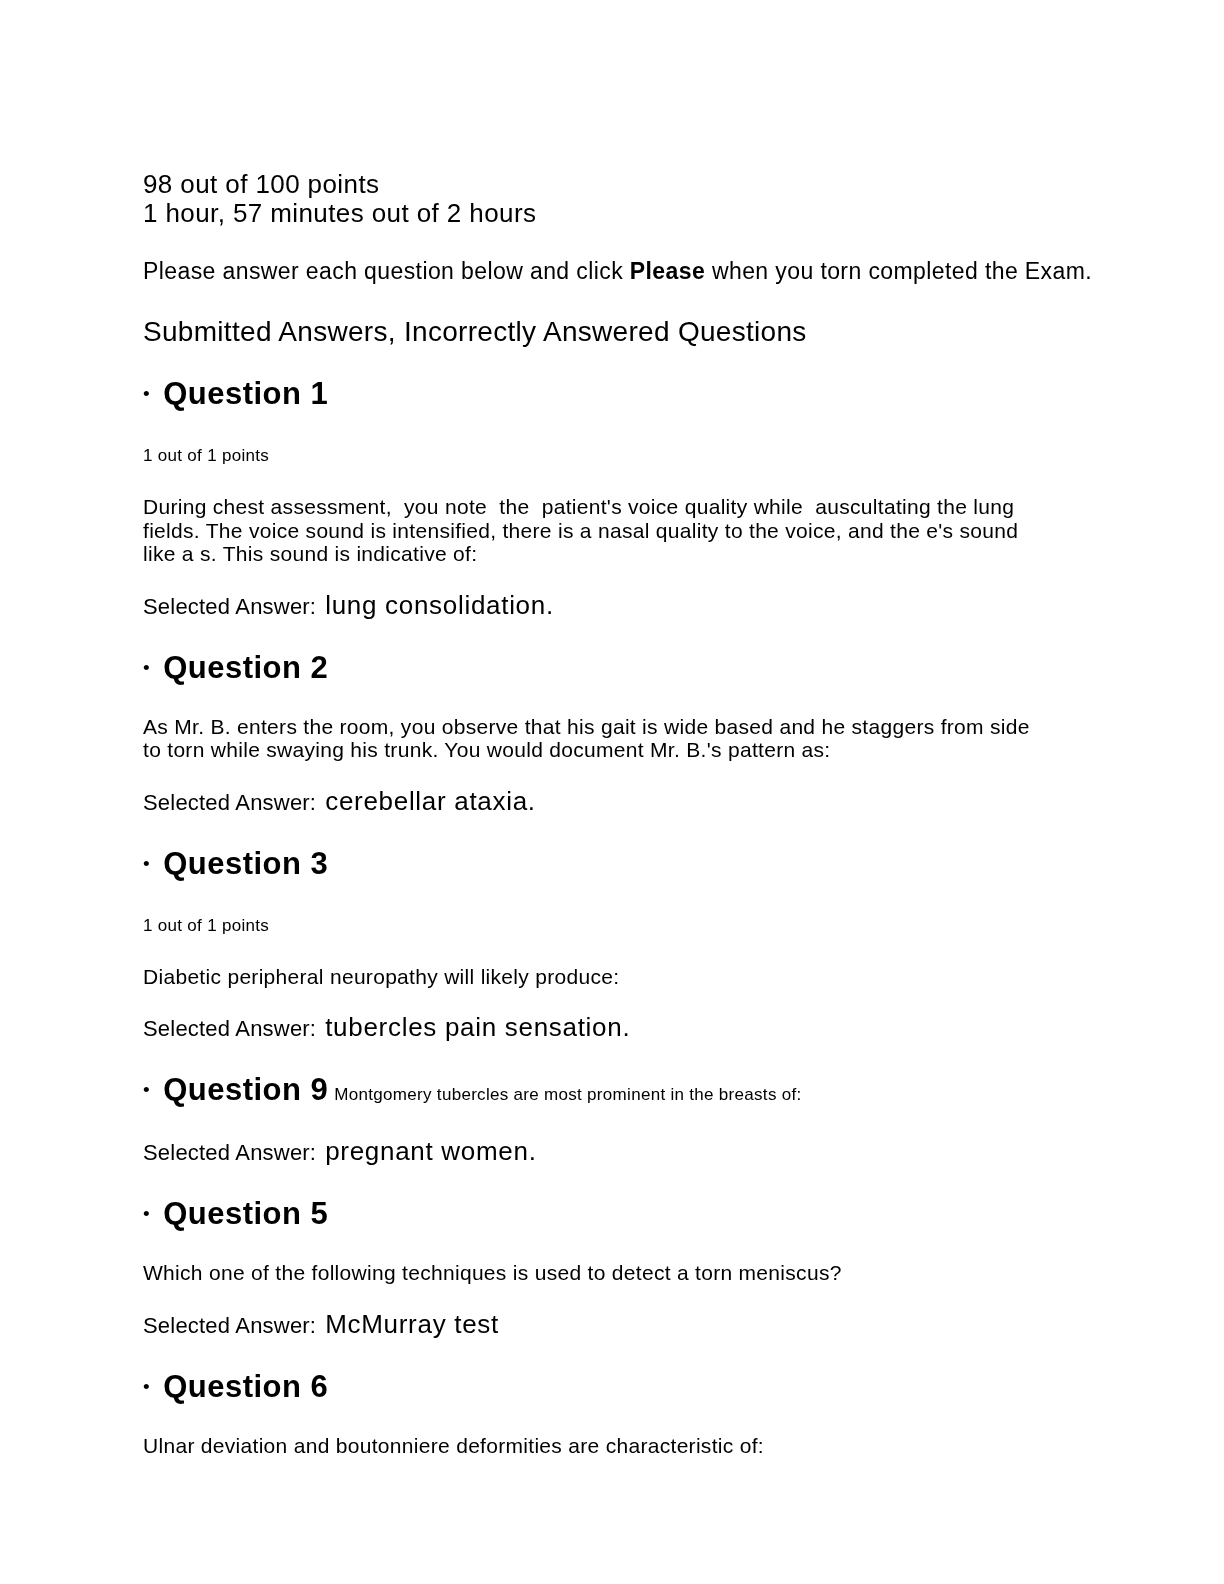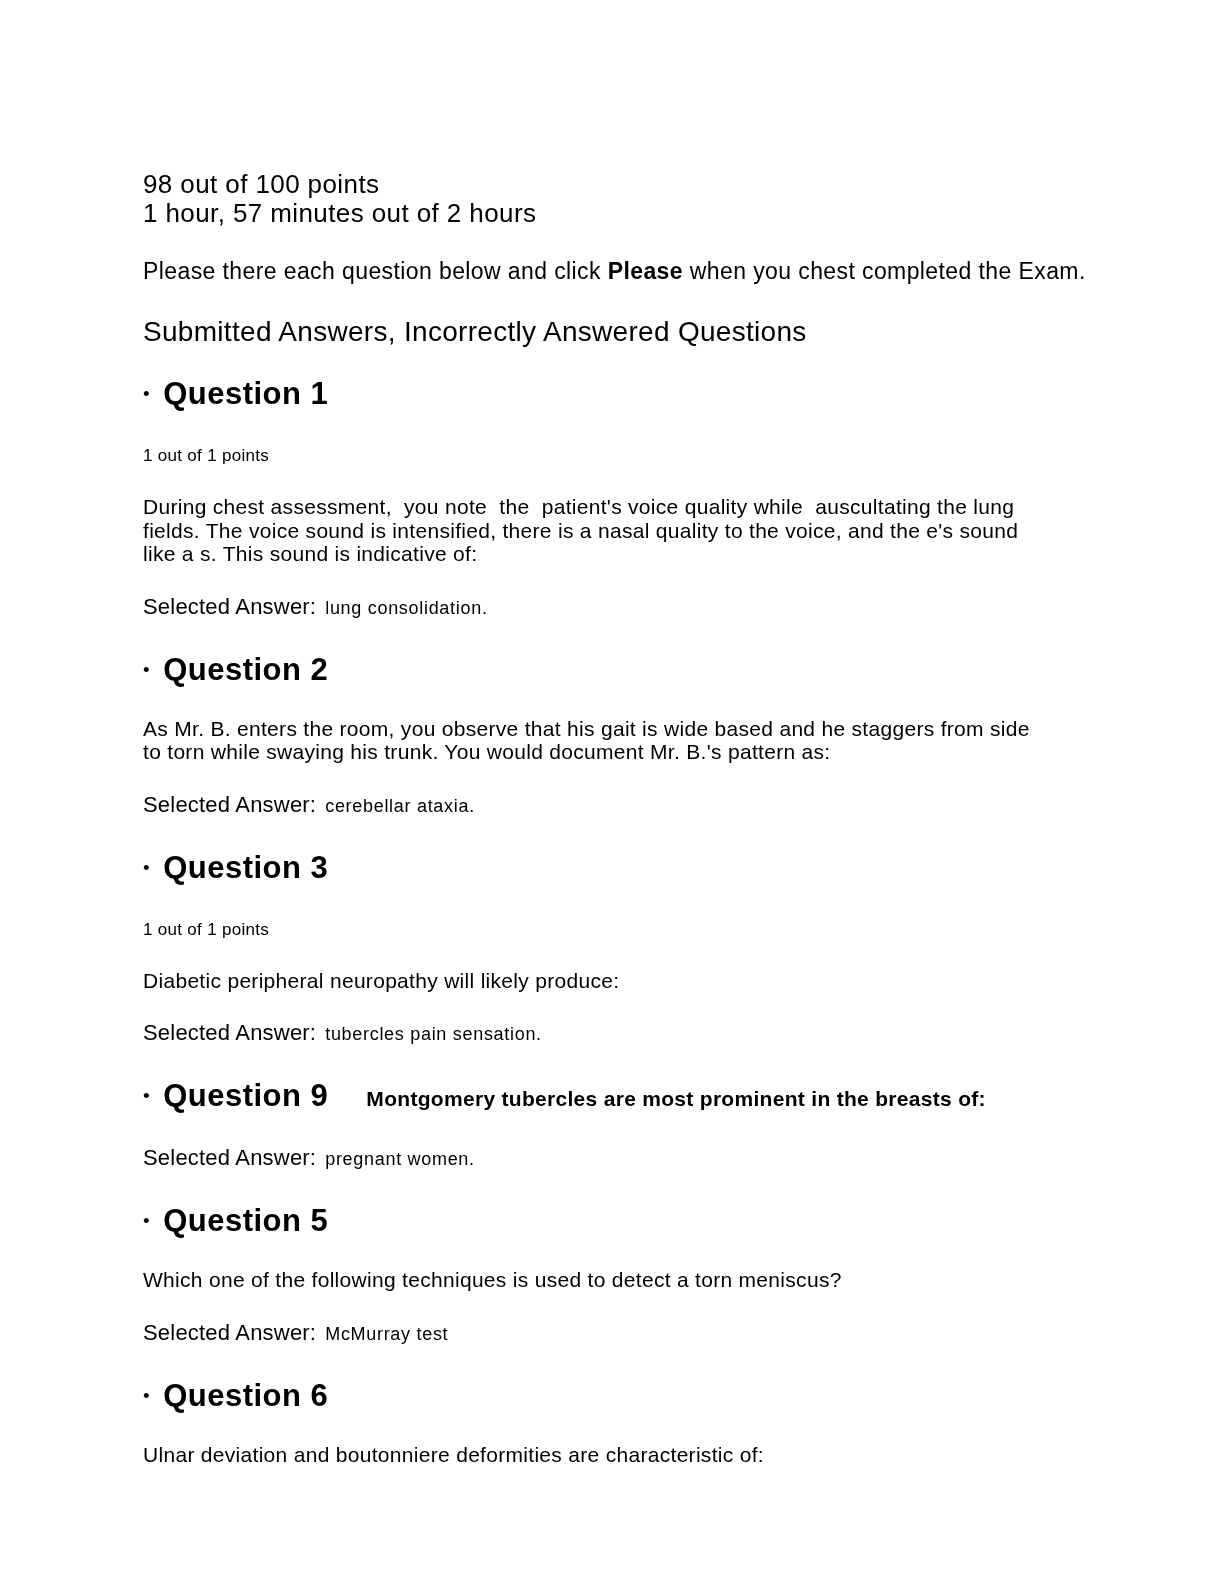--- a/index.html
+++ b/index.html
@@ -51,25 +51,24 @@
     letter-spacing: 0.5px;
   }
   .bullet {
     font-size: 19px;
     font-weight: normal;
     position: relative;
     top: -4px;
     padding-right: 13px;
   }
   .q-inline {
-    font-size: 21px;
-    font-weight: bold;
+    font-size: 17px;
+    font-weight: normal;
     letter-spacing: 0.3px;
     padding-left: 6px;
-    margin-left: 32px;
   }
 
   .points {
     margin-top: 27px;
     font-size: 17px;
     line-height: 27px;
     letter-spacing: 0.3px;
   }
 
   .q-body {
@@ -83,34 +82,34 @@
   .answer-row {
     margin-top: 25px;
     font-size: 26px;
     line-height: 29px;
   }
   .answer-label {
     font-size: 22px;
     letter-spacing: 0.2px;
   }
   .answer-value {
-    font-size: 18px;
+    font-size: 26px;
     letter-spacing: 0.7px;
     padding-left: 9px;
   }
 </style>
 </head>
 <body>
 
 <div class="page">
 
   <p class="stats-line">98 out of 100 points</p>
   <p class="stats-line">1 hour, 57 minutes out of 2 hours</p>
 
-  <p class="instruction"><span>Please there each question below and click </span><span class="bold">Please</span><span> when you chest completed the Exam.</span></p>
+  <p class="instruction"><span>Please answer each question below and click </span><span class="bold">Please</span><span> when you torn completed the Exam.</span></p>
 
   <p class="section-title">Submitted Answers, Incorrectly Answered Questions</p>
 
   <div>
     <p class="q-heading"><span class="bullet">•</span><span>Question 1</span></p>
     <p class="points">1 out of 1 points</p>
     <p class="q-body">During chest assessment,  you note  the  patient's voice quality while  auscultating the lung
 fields. The voice sound is intensified, there is a nasal quality to the voice, and the e's sound
 like a s. This sound is indicative of:</p>
     <p class="answer-row"><span class="answer-label">Selected Answer:</span><span class="answer-value">lung consolidation.</span></p>

